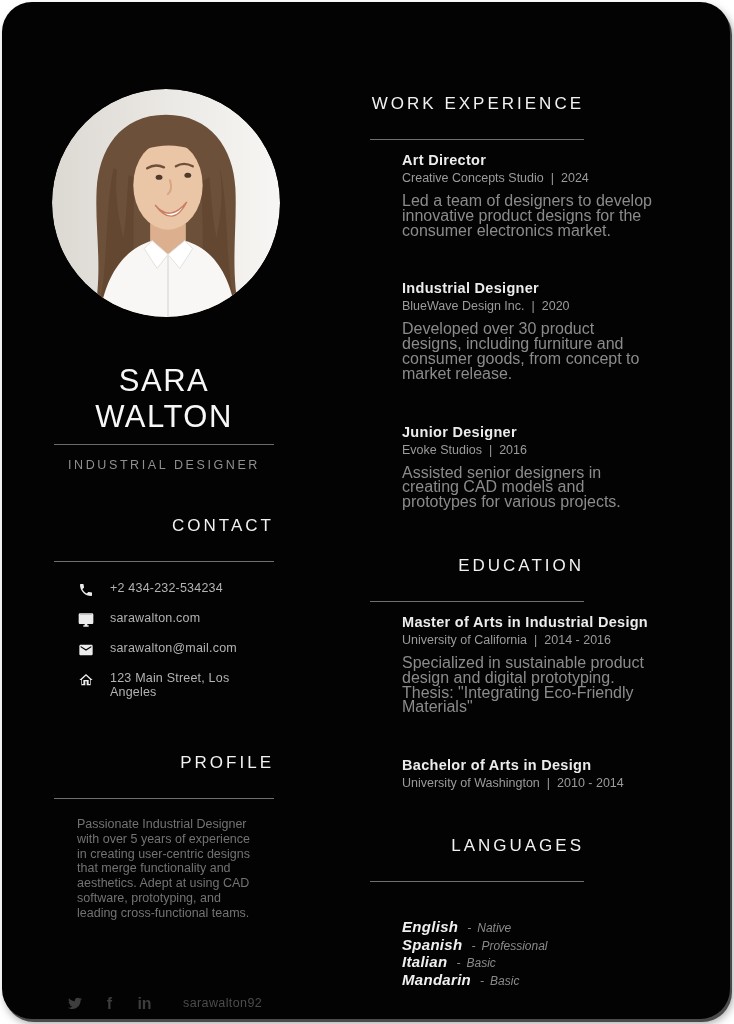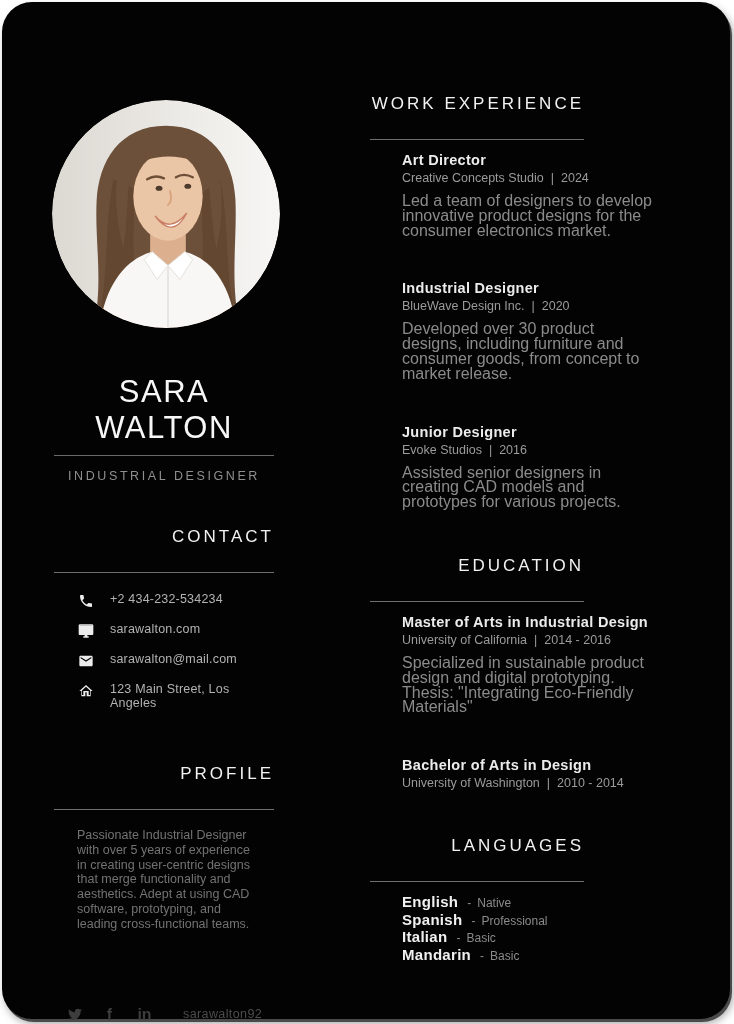--- a/index.html
+++ b/index.html
@@ -7,21 +7,21 @@
   html,body { background:#ffffff; }
   body { font-family:"Liberation Sans", sans-serif; }
   .page { position:relative; width:734px; height:1024px; background:#ffffff; overflow:hidden; }
   .card {
     position:absolute; left:2px; top:2px; right:4px; bottom:5px;
     background:#030303; border-radius:30px;
     box-shadow:2px 3px 0 #4a4a4a, 3px 5px 8px rgba(0,0,0,.35);
   }
 
   
-  .left-col { position:absolute; left:52px; top:11px; width:220px; }
+  .left-col { position:absolute; left:52px; top:0; width:220px; }
   .photo-wrap { width:228px; height:228px; margin:87px 0 0 -2px; border-radius:50%; overflow:hidden; }
   .photo-wrap svg { display:block; }
 
   .name-block {
     margin-top:46px; text-align:center;
     font-size:31px; line-height:36px; letter-spacing:1.5px; font-weight:500;
     color:#f7f7f7; padding-bottom:9px; border-bottom:1.5px solid #6a6a6a;
   }
   .job-title { margin-top:13px; text-align:center; font-size:12.5px; letter-spacing:2.6px; color:#8f8f8f; }
 
@@ -53,21 +53,21 @@
   .lang-head { margin-top:46px; }
 
   .entry { padding-left:32px; }
   .entry.first { margin-top:12px; }
   .entry.next { margin-top:42px; }
   .entry-title { font-size:14.5px; font-weight:600; letter-spacing:.3px; color:#ececec; }
   .entry-meta { margin-top:3px; font-size:12.5px; color:#9b9b9b; }
   .entry-meta .pipe { margin:0 7px; color:#9b9b9b; }
   .entry-desc { margin-top:9px; font-size:16px; line-height:14.8px; color:#8b8b8b; }
 
-  .lang-list { margin-top:11px; padding-left:32px; }
+  .lang-list { margin-top:36px; padding-left:32px;font-style:italic; }
   .lang-row { display:flex; align-items:baseline; height:17.5px; }
   .lang-name { font-size:15px; font-weight:600; color:#f0f0f0; letter-spacing:.3px; }
   .lang-dash { margin:0 6px 0 9px; font-size:12px; color:#8a8a8a; }
   .lang-level { font-size:12px; color:#8a8a8a; }
 </style>
 </head>
 <body>
 
 <div class="page">
   <div class="card">

